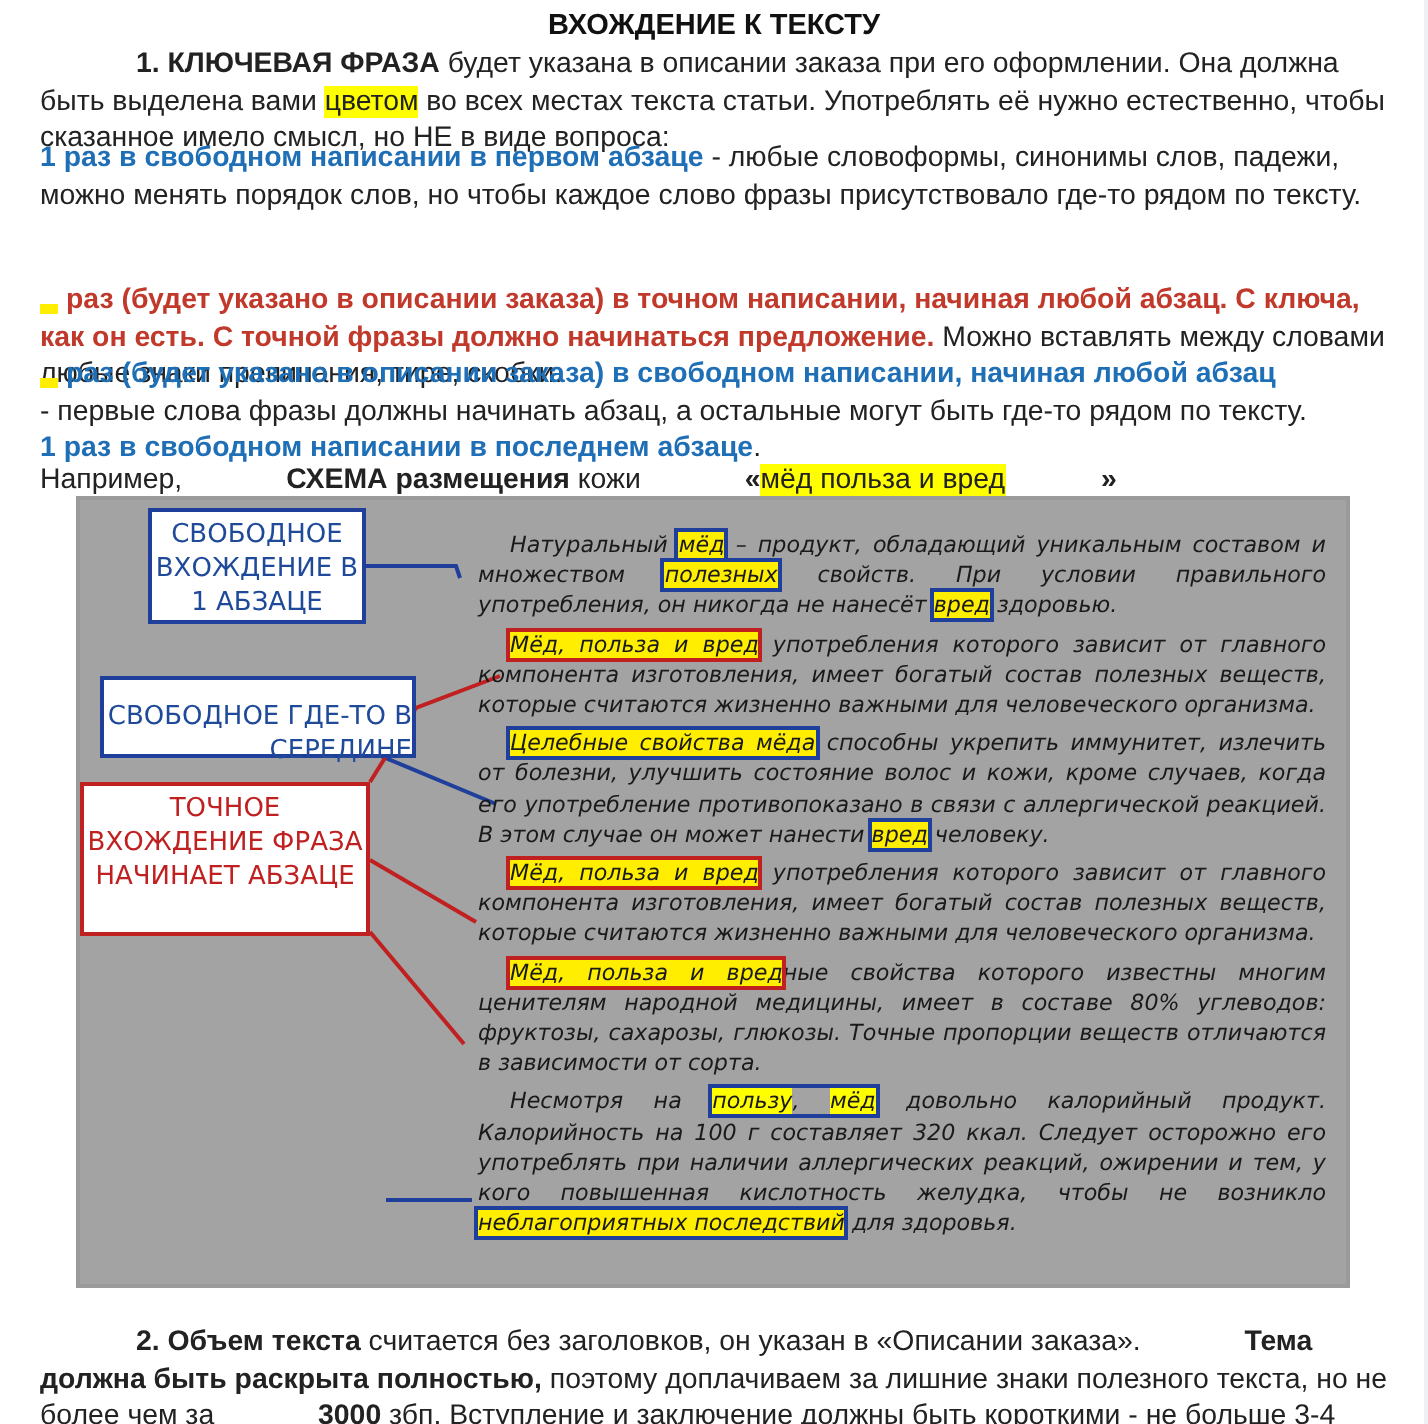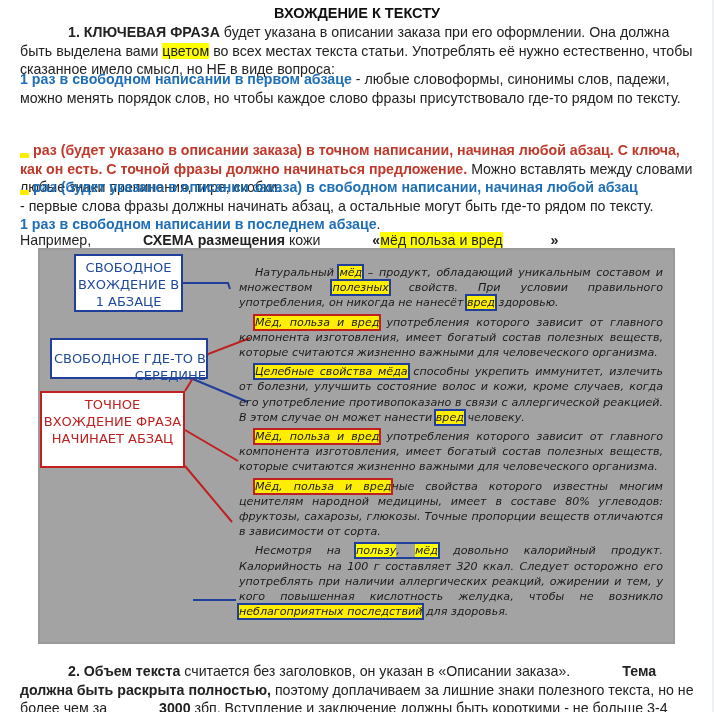--- a/index.html
+++ b/index.html
@@ -76,21 +76,21 @@
 
       <polyline points="145,180 198,211" fill="none" stroke="#c02020" stroke-width="2"></polyline>
 
       <polyline points="145,216 192,272" fill="none" stroke="#c02020" stroke-width="2"></polyline>
 
       <polyline points="153,350 196,350" fill="none" stroke="#1f3f9a" stroke-width="2"></polyline>
     </svg>
 
     <div class="lbl blue-b" style="left:34px;top:4px;width:109px;height:58px;padding-top:3px;">СВОБОДНОЕ ВХОЖДЕНИЕ В 1 АБЗАЦЕ</div>
     <div class="lbl blue-b" style="left:10px;top:88px;width:158px;height:41px;padding-top:10px;text-align:right;">СВОБОДНОЕ ГДЕ-ТО В СЕРЕДИНЕ</div>
-    <div class="lbl red-b" style="left:0px;top:141px;width:145px;height:77px;padding-top:3px;">ТОЧНОЕ ВХОЖДЕНИЕ ФРАЗА НАЧИНАЕТ АБЗАЦ</div>
+    <div class="lbl red-b" style="left:0px;top:141px;width:145px;height:77px;padding-top:3px;">ТОЧНОЕ ВХОЖДЕНИЕ ФРАЗА НАЧИНАЕТ АБЗАЦЕ</div>
 
     <div class="ftext">
       <p><span>Натуральный </span><span class="kb">мёд</span><span> – продукт, обладающий уникальным составом и множеством </span><span class="kb">полезных</span><span> свойств. При условии правильного употребления, он никогда не нанесёт </span><span class="kb">вред</span><span> здоровью.</span></p>
       <p><span class="kr">Мёд, польза и вред</span><span> употребления которого зависит от главного компонента изготовления, имеет богатый состав полезных веществ, которые считаются жизненно важными для человеческого организма.</span></p>
       <p><span class="kb">Целебные свойства мёда</span><span> способны укрепить иммунитет, излечить от болезни, улучшить состояние волос и кожи, кроме случаев, когда его употребление противопоказано в связи с аллергической реакцией. В этом случае он может нанести </span><span class="kb">вред</span><span> человеку.</span></p>
       <p><span class="kr">Мёд, польза и вред</span><span> употребления которого зависит от главного компонента изготовления, имеет богатый состав полезных веществ, которые считаются жизненно важными для человеческого организма.</span></p>
       <p><span class="kr">Мёд, польза и вред</span><span>ные свойства которого известны многим ценителям народной медицины, имеет в составе 80% углеводов: фруктозы, сахарозы, глюкозы. Точные пропорции веществ отличаются в зависимости от сорта.</span></p>
       <p><span>Несмотря на </span><span class="kbw"><span class="hl">пользу</span><span>, </span><span class="hl">мёд</span></span><span> довольно калорийный продукт. Калорийность на 100 г составляет 320 ккал. Следует осторожно его употреблять при наличии аллергических реакций, ожирении и тем, у кого повышенная кислотность желудка, чтобы не возникло </span><span class="kb">неблагоприятных последствий</span><span> для здоровья.</span></p>
     </div>
   </div>

